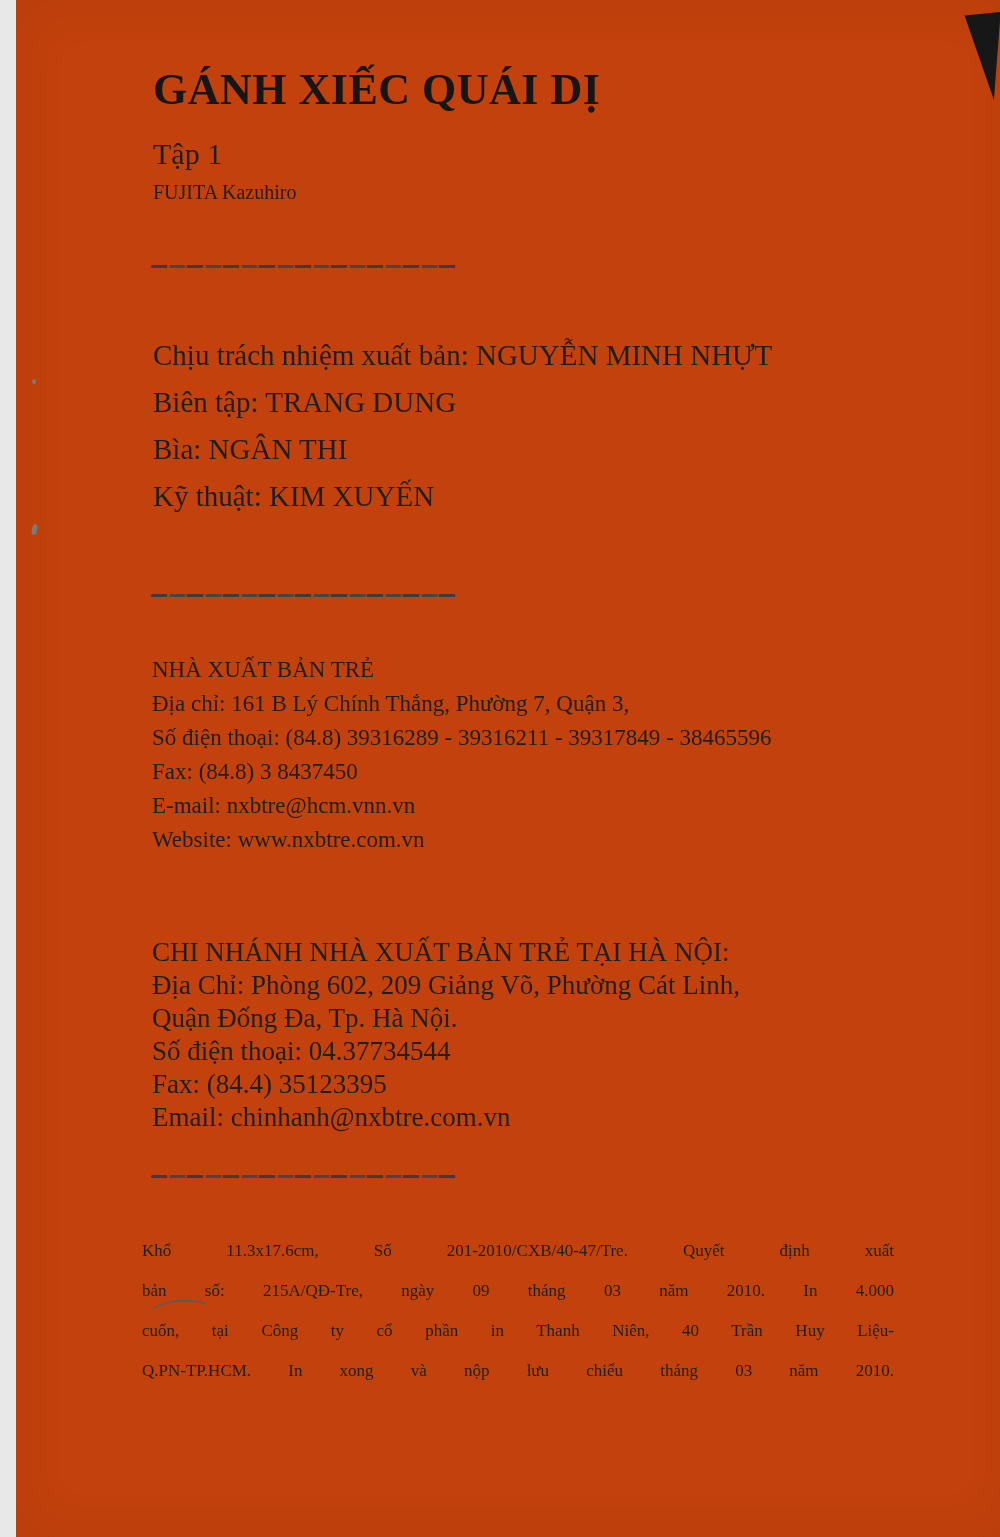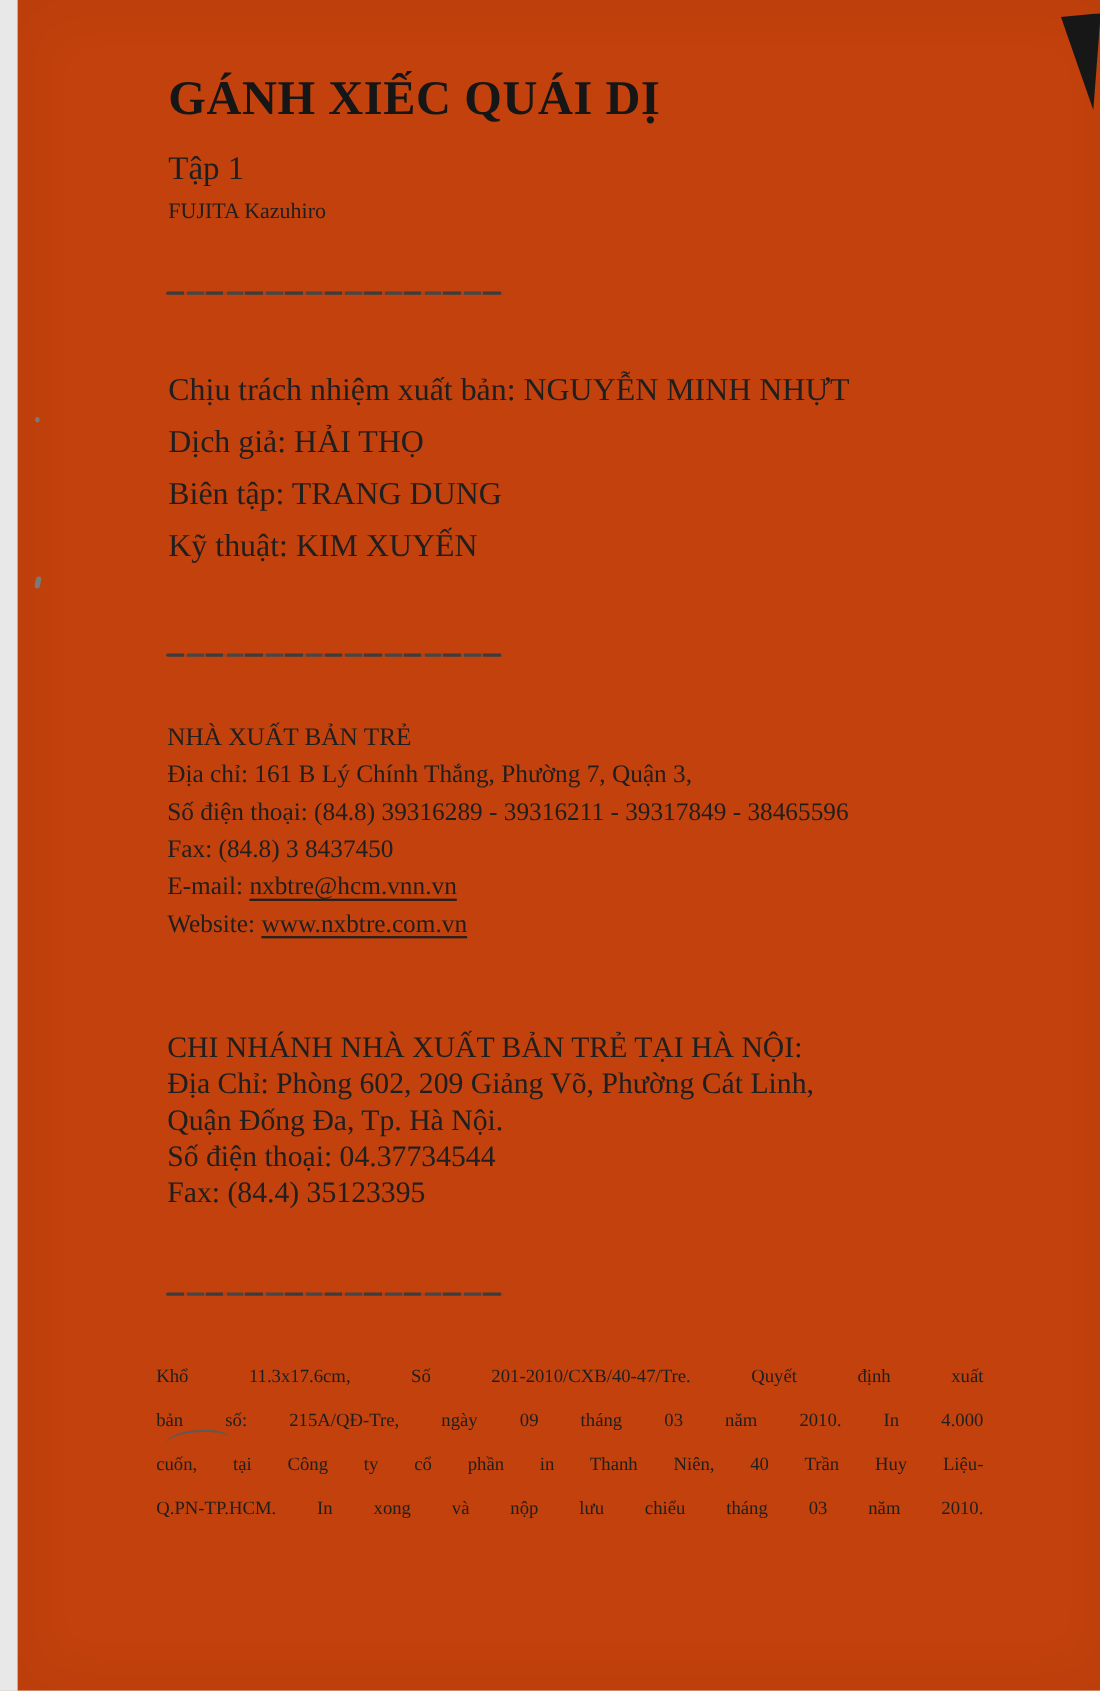--- a/index.html
+++ b/index.html
@@ -34,21 +34,20 @@
   }
   .divider-1 { top:265px; }
   .divider-2 { top:594px; }
   .divider-3 { top:1175px; }
   .credits  { position:absolute; left:137px; top:332px; font-size:29px; line-height:47px; }
   .publisher{ position:absolute; left:136px; top:653px; font-size:23px; line-height:34px; }
   .branch   { position:absolute; left:136px; top:936px; font-size:27px; line-height:33px; }
   .imprint  { position:absolute; left:126px; top:1231px; width:752px; font-size:17px; line-height:40px; }
   .jline    { text-align:justify; text-align-last:justify; }
   .u {
-    text-decoration:underline;
     text-decoration-thickness:2px;
     text-underline-offset:4px;
   }
   .block div, .credits div { white-space:nowrap; }
   .imprint div { white-space:normal; }
   .speck { position:absolute; background:#7a7a7a; border-radius:50%; }
   .speck-1 { left:16px; top:379px; width:4px; height:5px; }
   .speck-2 { left:16px; top:524px; width:5px; height:11px; border-radius:40%; transform:rotate(12deg); }
   .squiggle {
     position:absolute; left:134px; top:1300px; width:58px; height:10px;
@@ -65,42 +64,43 @@
   <div class="corner-artifact"></div>
 
   <h1 class="book-title">GÁNH XIẾC QUÁI DỊ</h1>
   <div class="volume">Tập 1</div>
   <div class="author">FUJITA Kazuhiro</div>
 
   <div class="divider divider-1"></div>
 
   <div class="credits block">
     <div>Chịu trách nhiệm xuất bản: NGUYỄN MINH NHỰT</div>
-    <div>Dịch giả: HẢI THỌ</div>
     <div>Biên tập: TRANG DUNG</div>
+    <div>Bìa: NGÂN THI</div>
     <div>Kỹ thuật: KIM XUYẾN</div>
   </div>
 
   <div class="divider divider-2"></div>
 
   <div class="publisher block">
     <div>NHÀ XUẤT BẢN TRẺ</div>
     <div>Địa chỉ: 161 B Lý Chính Thắng, Phường 7, Quận 3,</div>
     <div>Số điện thoại: (84.8) 39316289 - 39316211 - 39317849 - 38465596</div>
     <div>Fax: (84.8) 3 8437450</div>
     <div><span>E-mail: </span><span class="u">nxbtre@hcm.vnn.vn</span></div>
     <div><span>Website: </span><span class="u">www.nxbtre.com.vn</span></div>
   </div>
 
   <div class="branch block">
     <div>CHI NHÁNH NHÀ XUẤT BẢN TRẺ TẠI HÀ NỘI:</div>
     <div>Địa Chỉ: Phòng 602, 209 Giảng Võ, Phường Cát Linh,</div>
     <div>Quận Đống Đa, Tp. Hà Nội.</div>
     <div>Số điện thoại: 04.37734544</div>
     <div>Fax: (84.4) 35123395</div>
+    <div><span>Email: </span><span class="u">chinhanh@nxbtre.com.vn</span></div>
   </div>
 
   <div class="divider divider-3"></div>
 
   <div class="imprint">
     <div class="jline">Khổ 11.3x17.6cm, Số 201-2010/CXB/40-47/Tre. Quyết định xuất</div>
     <div class="jline">bản số: 215A/QĐ-Tre, ngày 09 tháng 03 năm 2010. In 4.000</div>
     <div class="jline">cuốn, tại Công ty cổ phần in Thanh Niên, 40 Trần Huy Liệu-</div>
     <div class="jline">Q.PN-TP.HCM. In xong và nộp lưu chiểu tháng 03 năm 2010.</div>
   </div>

